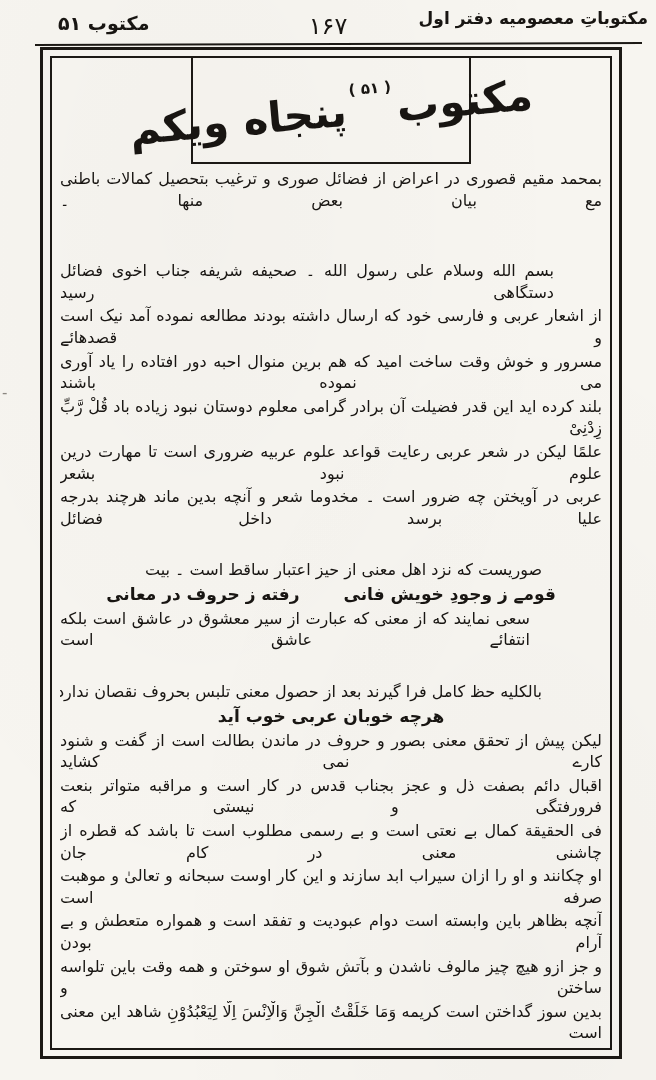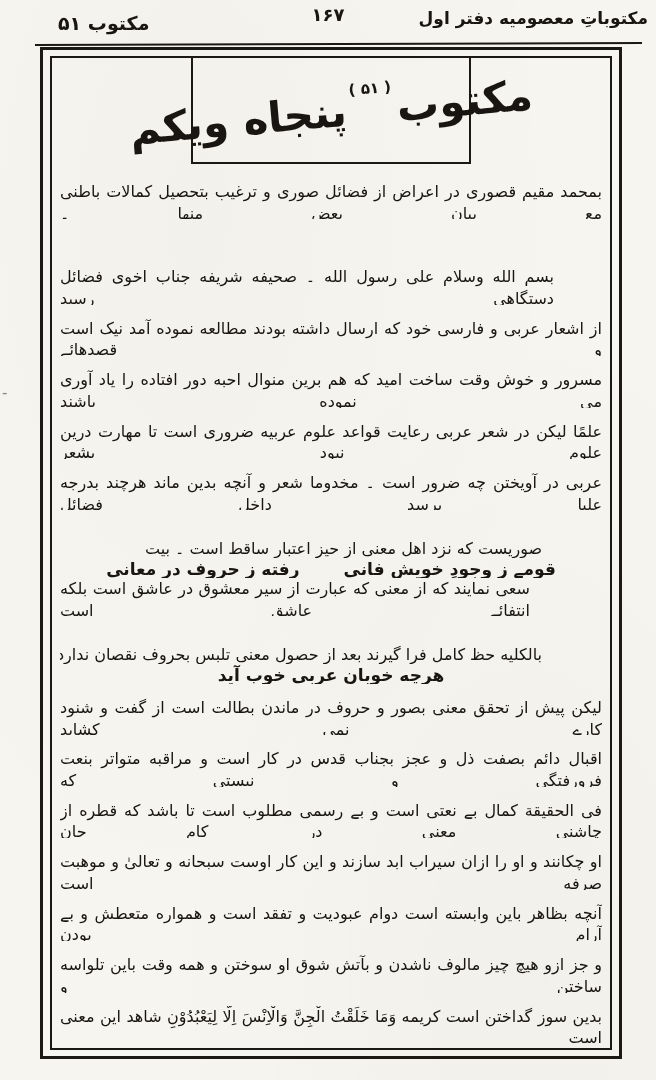--- a/index.html
+++ b/index.html
@@ -9,22 +9,22 @@
     font-family:"DejaVu Sans",sans-serif;
     color:#181512;
   }
   .scan-noise{position:absolute;inset:0;background:
     radial-gradient(ellipse at 30% 20%, rgba(0,0,0,0.015), transparent 60%),
     radial-gradient(ellipse at 80% 90%, rgba(0,0,0,0.02), transparent 50%);
     pointer-events:none;}
   
   .hdr-book{position:absolute;top:8px;right:8px;font-size:17px;font-weight:bold;}
   .hdr-chapter{position:absolute;top:12px;left:58px;font-size:19px;font-weight:bold;}
-  .hdr-page{position:absolute;top:4px;left:50%;transform:translateX(-50%);
-    font-size:18px;font-weight:bold;letter-spacing:2px;}
+  .hdr-page{position:absolute;top:12px;left:50%;transform:translateX(-50%);
+    font-size:24px;font-weight:normal;letter-spacing:2px;}
   .hdr-rule{position:absolute;top:43px;left:35px;width:607px;height:2px;
     background:#1c1915;transform:rotate(-0.2deg);}
   
   .outer-frame{position:absolute;left:40px;top:47px;width:576px;height:1006px;
     border:3px solid #1c1915;}
   .inner-frame{position:absolute;left:7px;top:6px;right:7px;bottom:6px;
     border:2px solid #1c1915;}
   
   .title-band{position:absolute;top:0;left:0;right:0;height:104px;}
   .div-l{position:absolute;top:0;left:139px;width:2px;height:104px;background:#1c1915;}
@@ -33,21 +33,21 @@
   .letter-title{position:absolute;top:6px;left:141px;right:141px;height:96px;
     display:flex;align-items:center;justify-content:center;
     font-size:42px;font-weight:bold;white-space:nowrap;
     transform:rotate(-5deg);}
   .letter-title .num{font-size:15px;font-weight:bold;position:relative;top:-20px;margin:0 4px;letter-spacing:1px;}
   
   .body-text{position:absolute;top:110px;left:8px;right:8px;bottom:4px;
     display:flex;flex-direction:column;justify-content:space-between;
     direction:rtl;font-size:16px;line-height:1.35;}
   .bl{overflow:hidden;white-space:nowrap;}
-  .full{text-align:justify;text-align-last:justify;white-space:normal;margin-top:13px;}
+  .full{text-align:justify;text-align-last:justify;white-space:normal;}
   .ind1{padding-right:48px;text-align:justify;text-align-last:justify;white-space:normal;margin-top:47px;}
   .ind2{padding-right:72px;text-align:justify;text-align-last:justify;white-space:normal;}
   .short{padding-right:60px;text-align:right;margin-top:28px;}
   .verse{display:flex;justify-content:center;gap:44px;font-weight:bold;font-size:17px;}
   .center{text-align:center;font-weight:bold;font-size:17px;}
   .margin-mark{position:absolute;left:2px;top:384px;font-size:15px;color:#8b8781;}
 </style>
 </head>
 <body>
 
@@ -72,20 +72,21 @@
         <span class="num">( ۵۱ )</span>
         <span>پنجاه ویکم</span>
       </div>
     </div>
 
     <div class="body-text">
       <div class="bl full">بمحمد مقیم قصوری در اعراض از فضائل صوری و ترغیب بتحصیل کمالات باطنی مع بیان بعض منها ۔</div>
       <div class="bl ind1">بسم الله وسلام علی رسول الله ۔ صحیفه شریفه جناب اخوی فضائل دستگاهی رسید</div>
       <div class="bl full">از اشعار عربی و فارسی خود که ارسال داشته بودند مطالعه نموده آمد نیک است و قصدهائے</div>
       <div class="bl full">مسرور و خوش وقت ساخت امید که هم برین منوال احبه دور افتاده را یاد آوری می نموده باشند</div>
+      <div class="bl full">بلند کرده اید این قدر فضیلت آن برادر گرامی معلوم دوستان نبود زیاده باد قُلْ رَّبِّ زِدْنِیْ</div>
       <div class="bl full">علمًا لیکن در شعر عربی رعایت قواعد علوم عربیه ضروری است تا مهارت درین علوم نبود بشعر</div>
       <div class="bl full">عربی در آویختن چه ضرور است ۔ مخدوما شعر و آنچه بدین ماند هرچند بدرجه علیا برسد داخل فضائل</div>
       <div class="bl short">صوریست که نزد اهل معنی از حیز اعتبار ساقط است ۔ بیت</div>
       <div class="bl verse">
         <span>قومے ز وجودِ خویش فانی</span>
         <span>رفته ز حروف در معانی</span>
       </div>
       <div class="bl ind2">سعی نمایند که از معنی که عبارت از سیر معشوق در عاشق است بلکه انتفائے عاشق است</div>
       <div class="bl short">بالکلیه حظ کامل فرا گیرند بعد از حصول معنی تلبس بحروف نقصان ندارد ۔ مصراع</div>
       <div class="bl center">هرچه خوبان عربی خوب آید</div>

